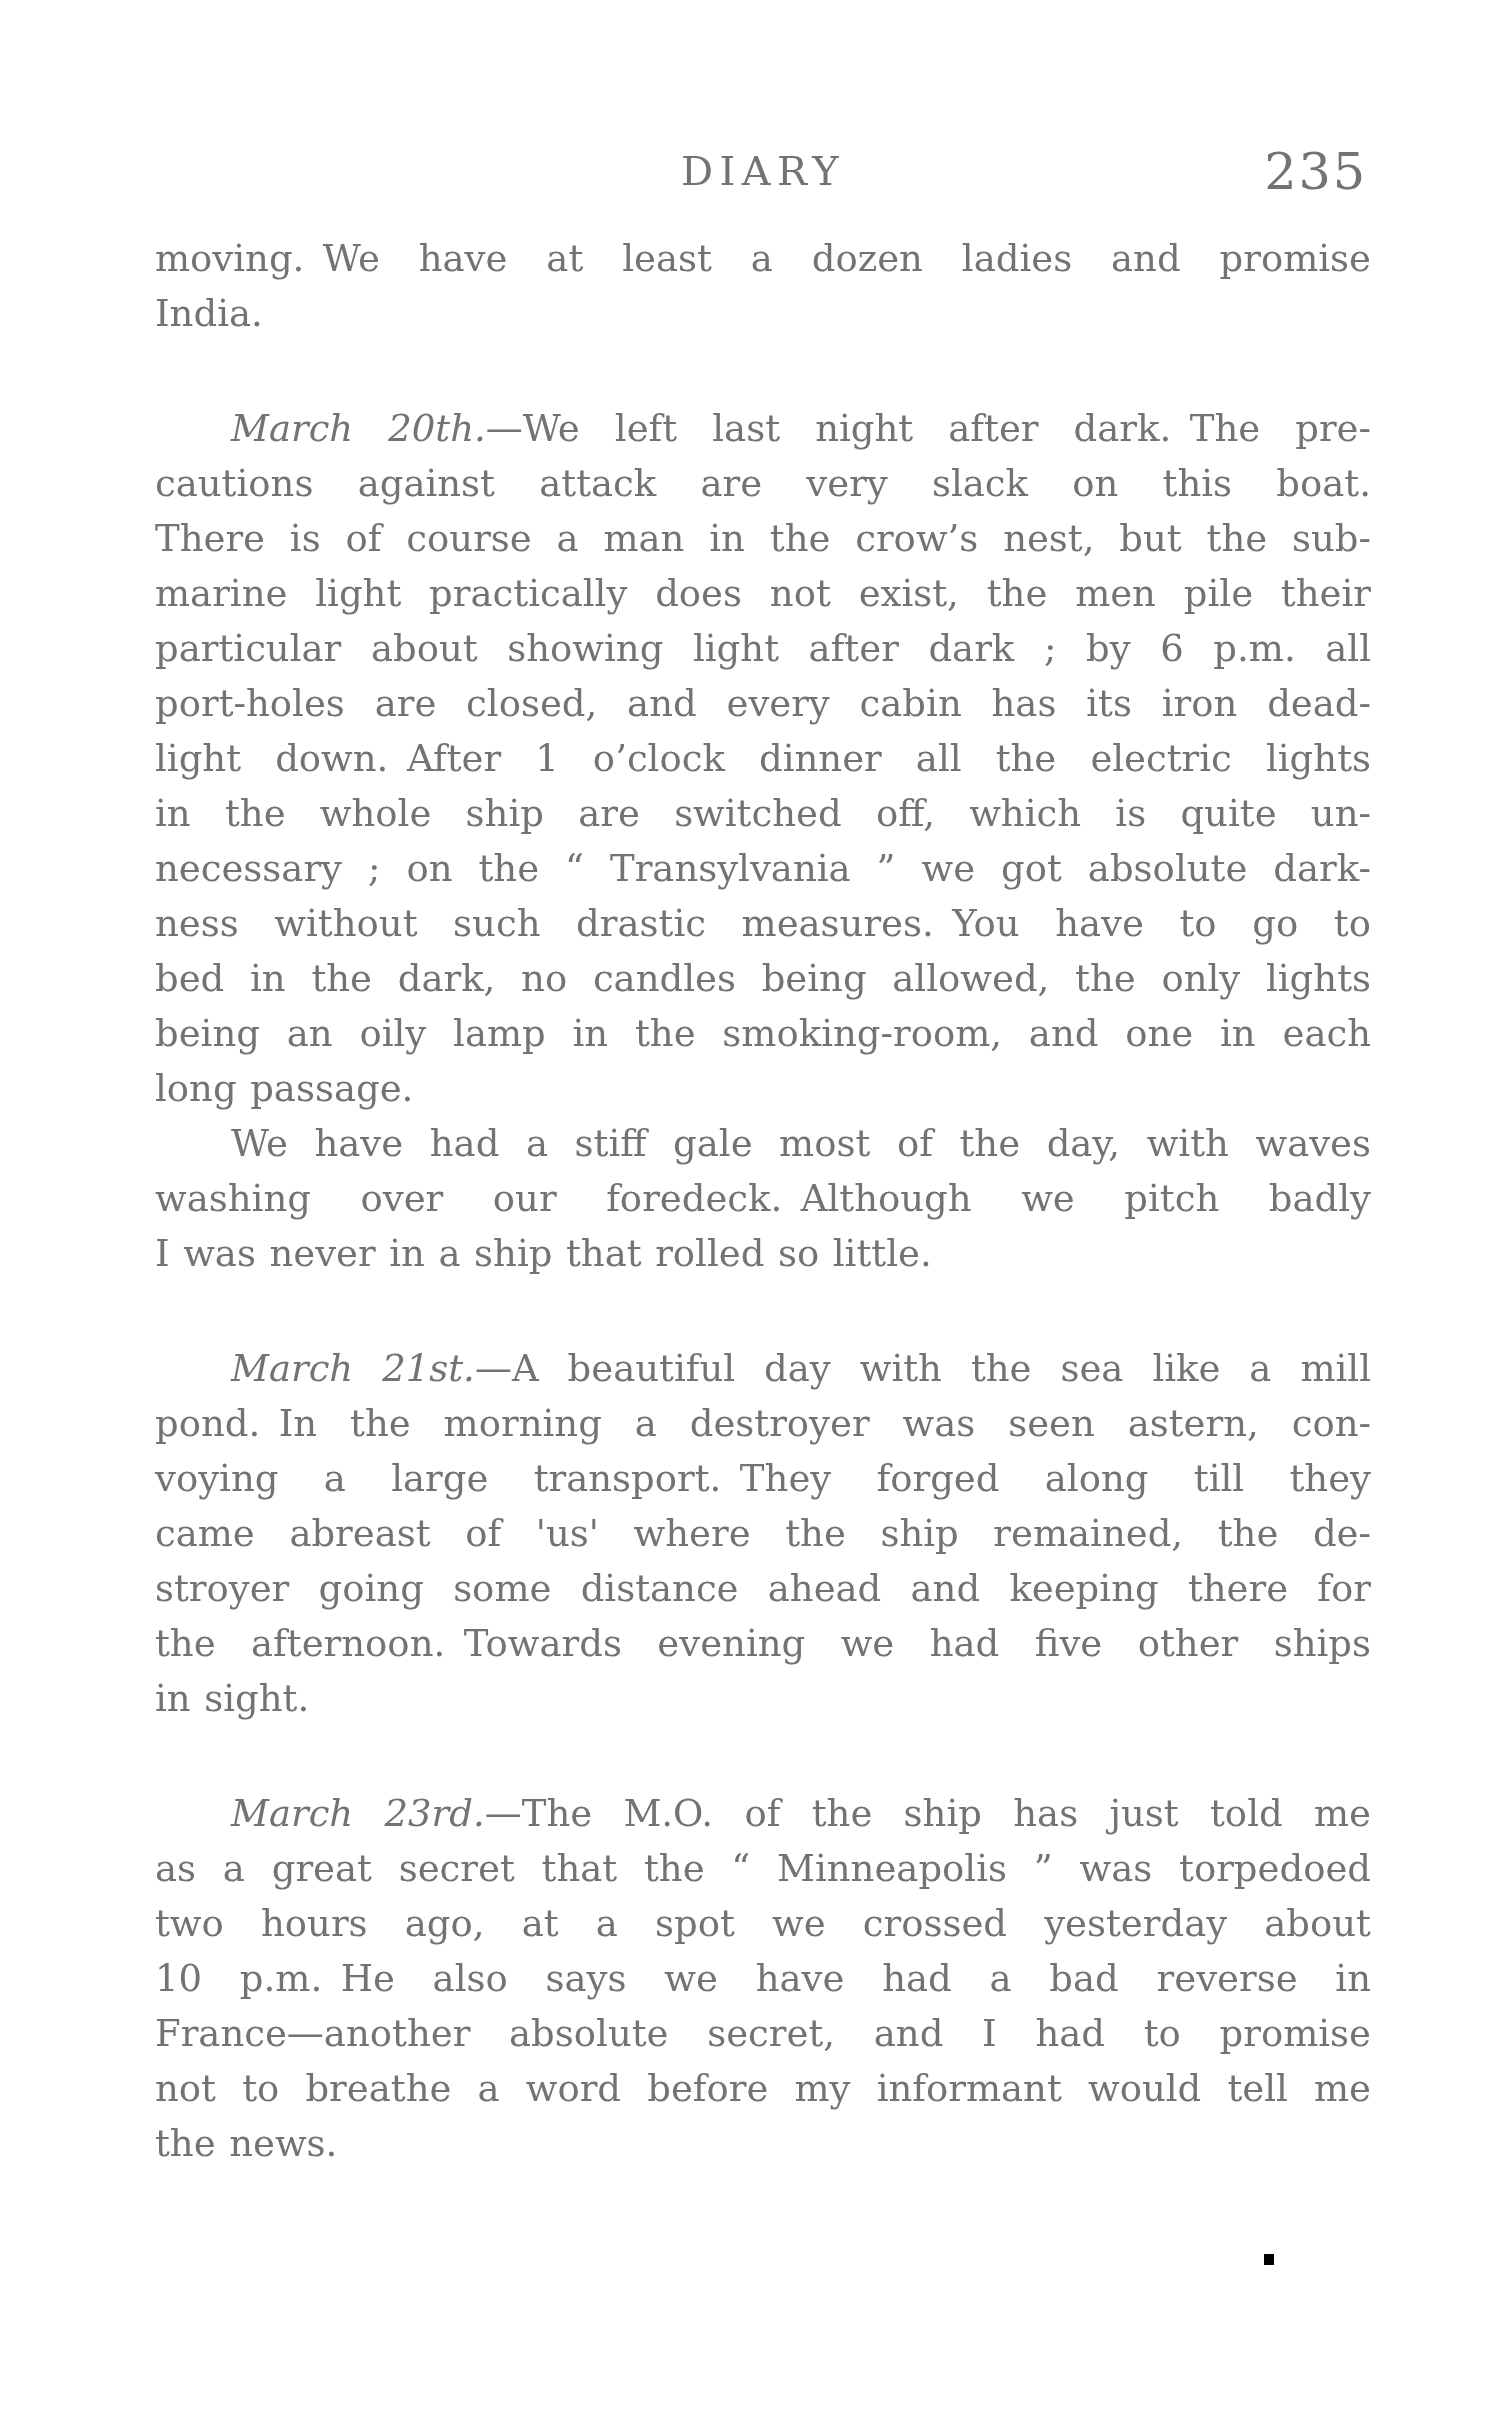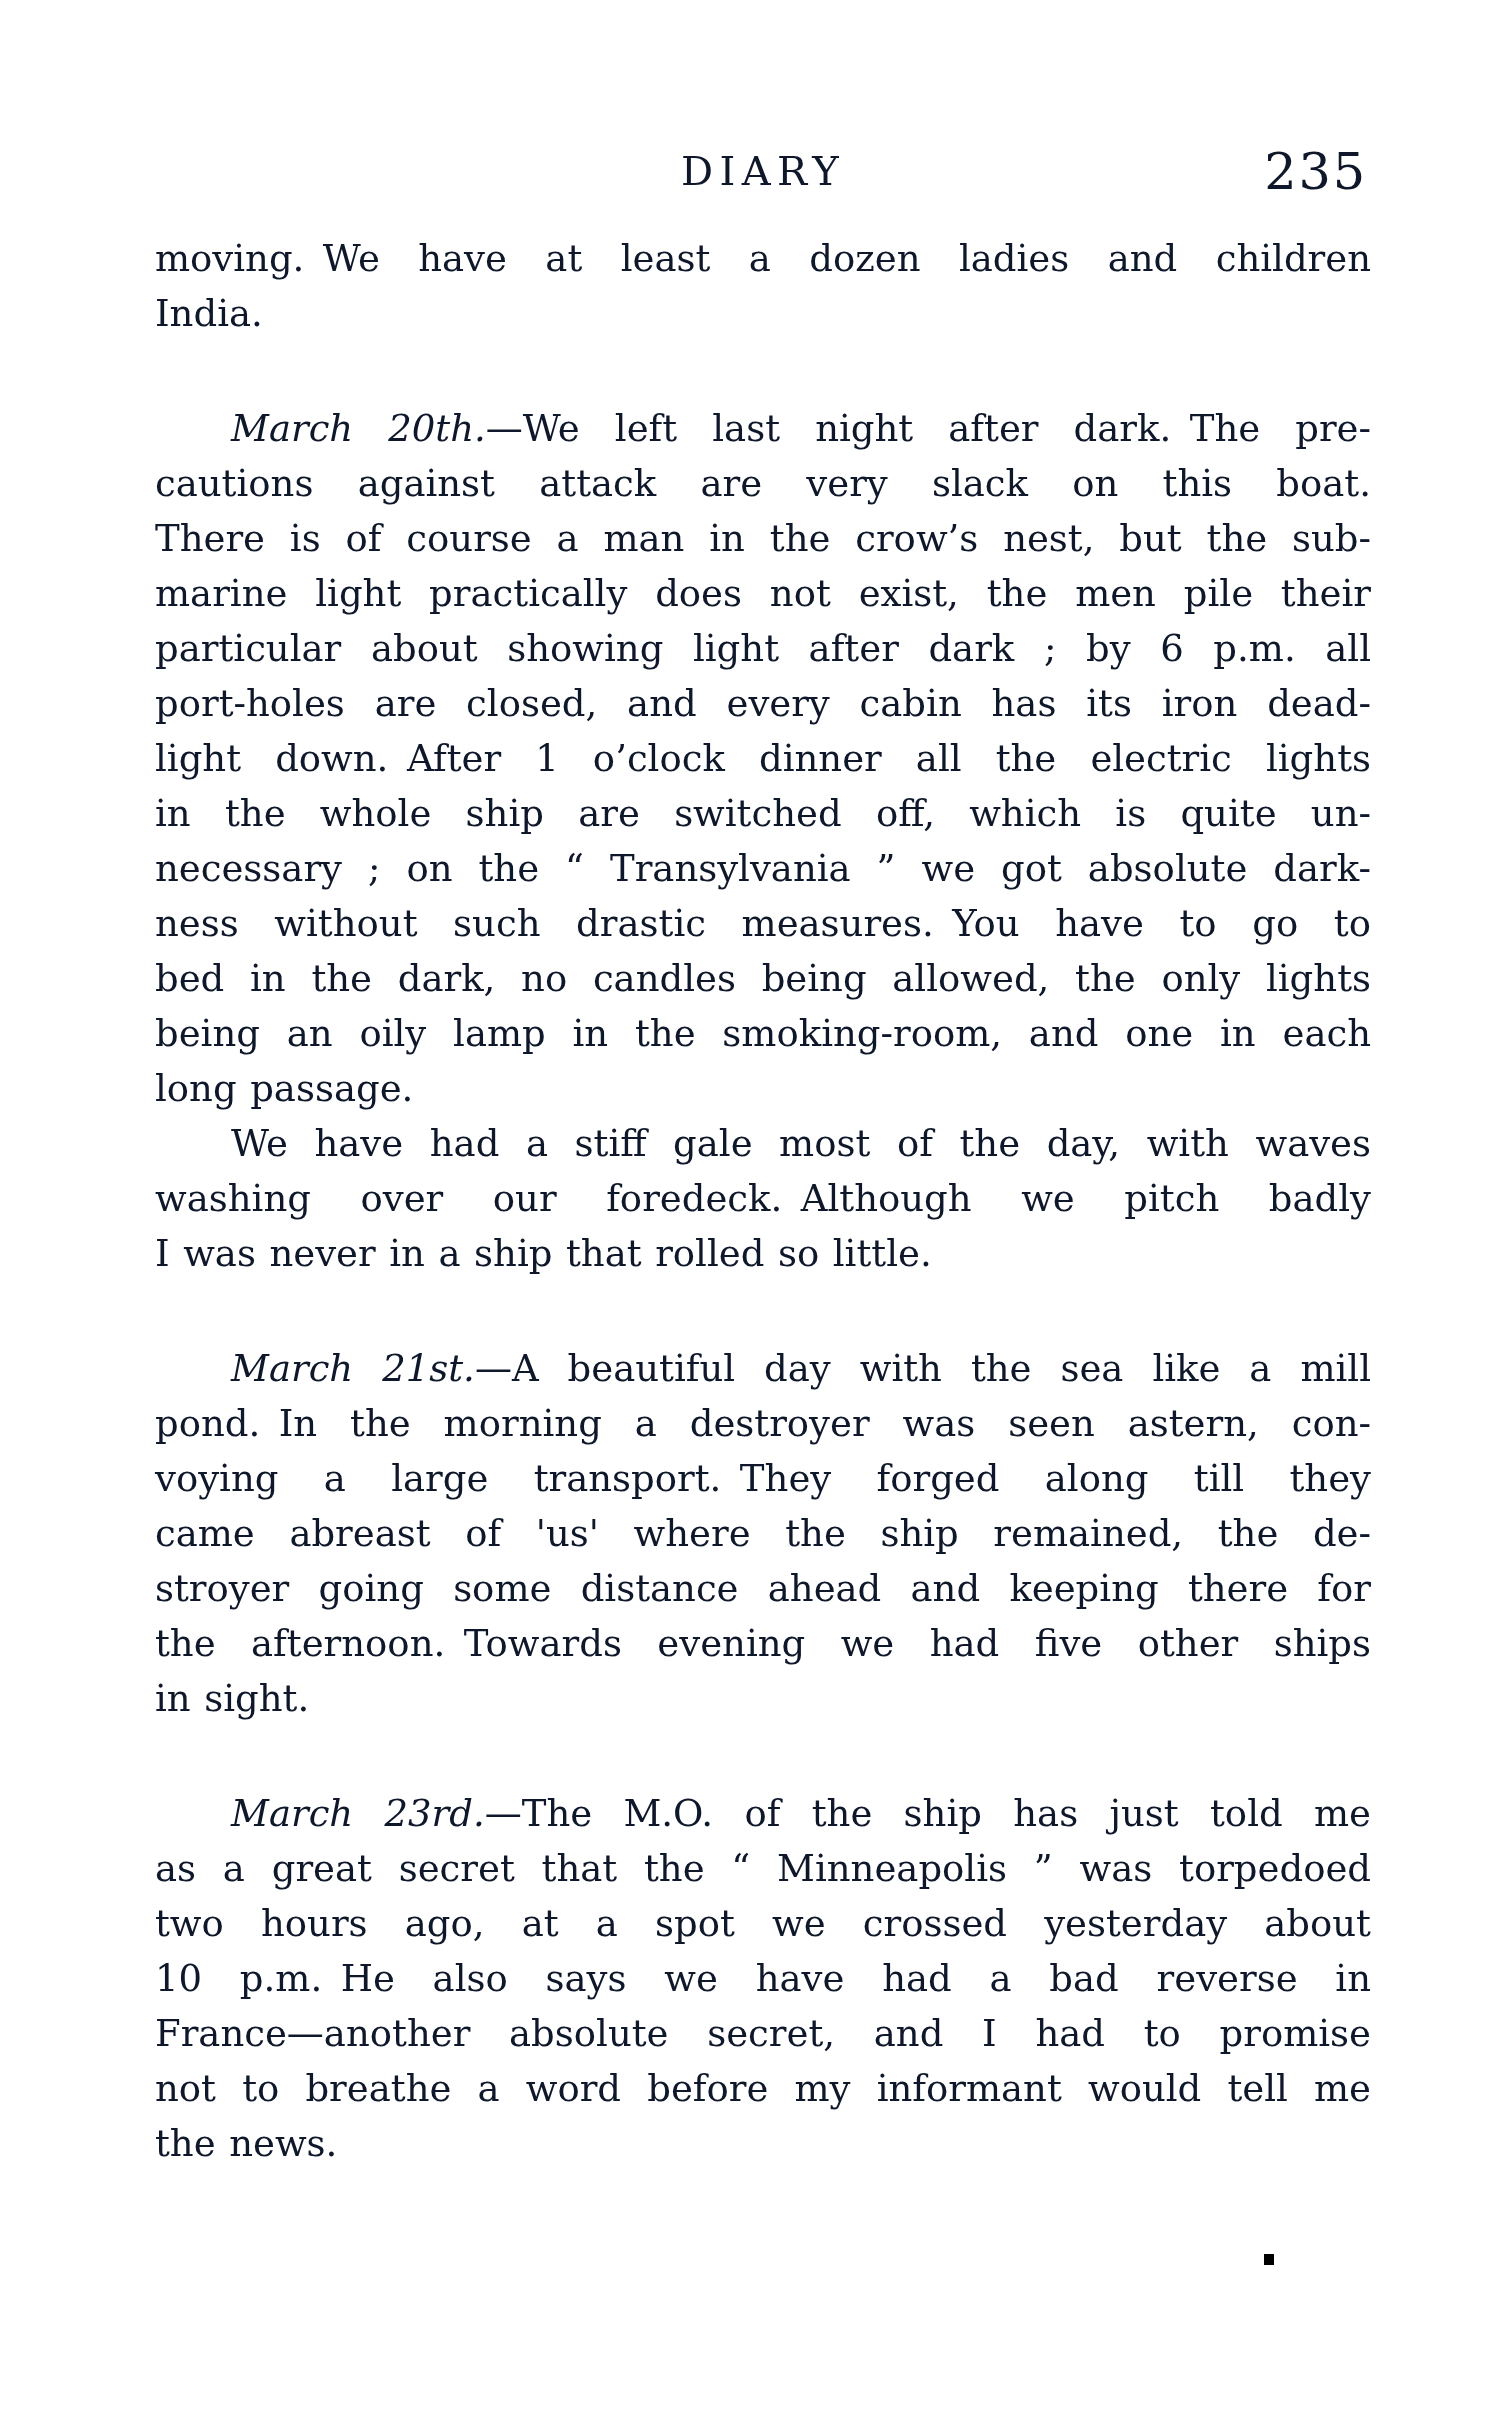--- a/index.html
+++ b/index.html
@@ -5,21 +5,21 @@
   html, body {
     margin: 0;
     padding: 0;
     background: #ffffff;
   }
   .page {
     position: relative;
     width: 1511px;
     height: 2426px;
     background: #ffffff;
-    color: #0f172a;
+    color: #737373;
     font-family: "DejaVu Serif", "Liberation Serif", serif;
     overflow: hidden;
   }
   .running-head {
     position: absolute;
     top: 146px;
     left: 155px;
     width: 1216px;
     height: 51px;
   }
@@ -80,21 +80,21 @@
 
 <div class="page">
 
   <div class="running-head">
     <div class="title">DIARY</div>
     <div class="pagenum">235</div>
   </div>
 
   <div class="text-block" id="text-block">
       <div class="para">
-        <div class="line">moving. We have at least a dozen ladies and children</div>
+        <div class="line">moving. We have at least a dozen ladies and promise</div>
         <div class="line pend">India.</div>
       </div>
       <div class="para gap">
         <div class="line ind"><span class="it">March 20th.</span>—We left last night after dark. The pre-</div>
         <div class="line">cautions against attack are very slack on this boat.</div>
         <div class="line">There is of course a man in the crow’s nest, but the sub-</div>
         <div class="line">marine light practically does not exist, the men pile their</div>
         <div class="line">particular about showing light after dark ; by 6 p.m. all</div>
         <div class="line">port-holes are closed, and every cabin has its iron dead-</div>
         <div class="line">light down. After 1 o’clock dinner all the electric lights</div>

